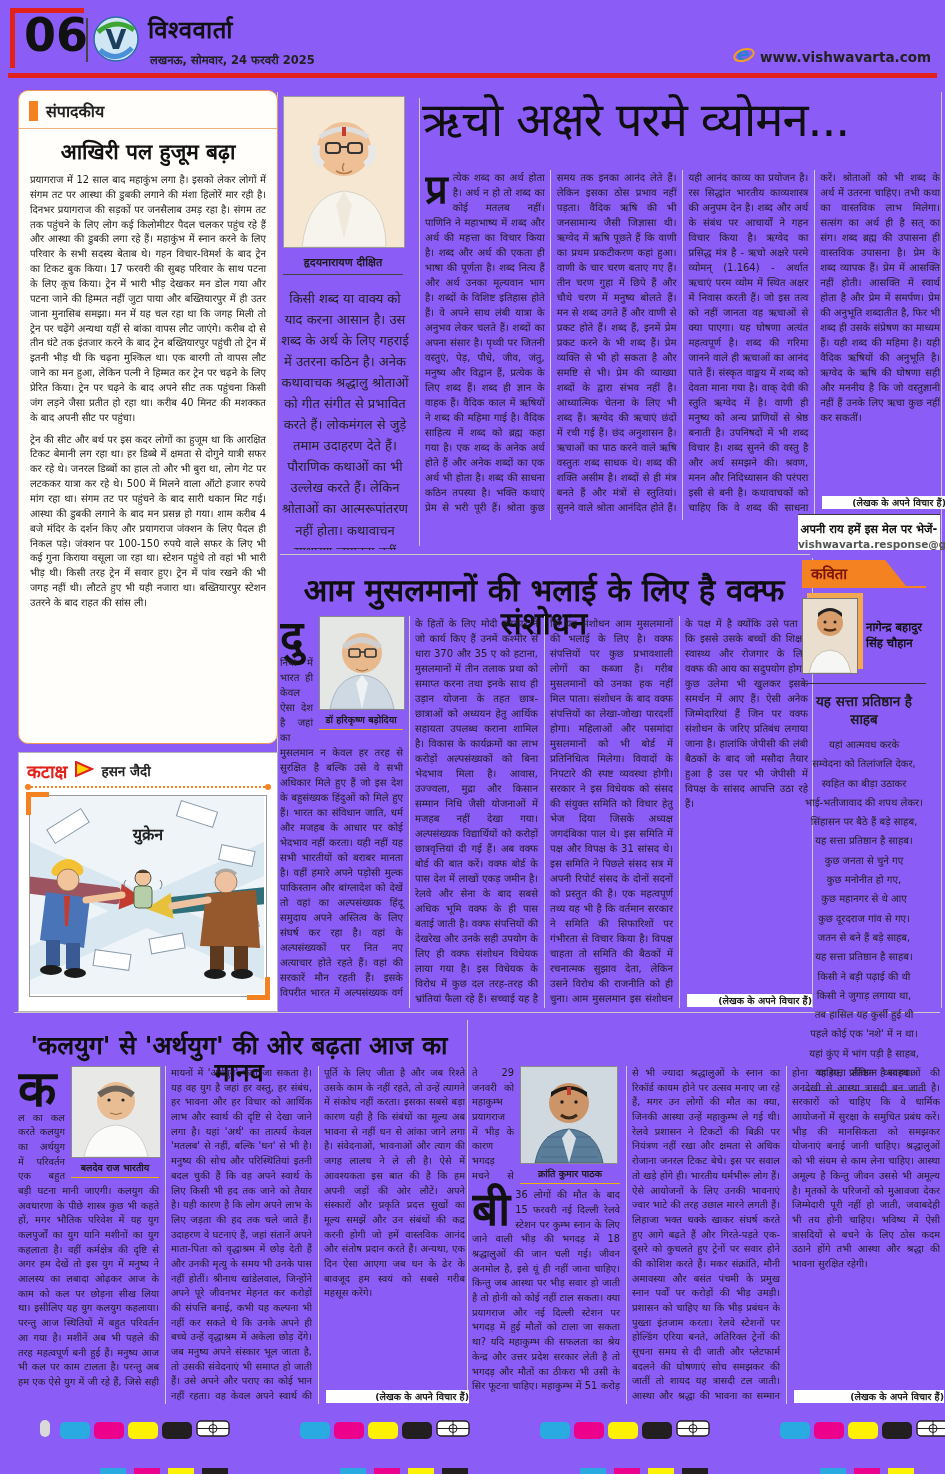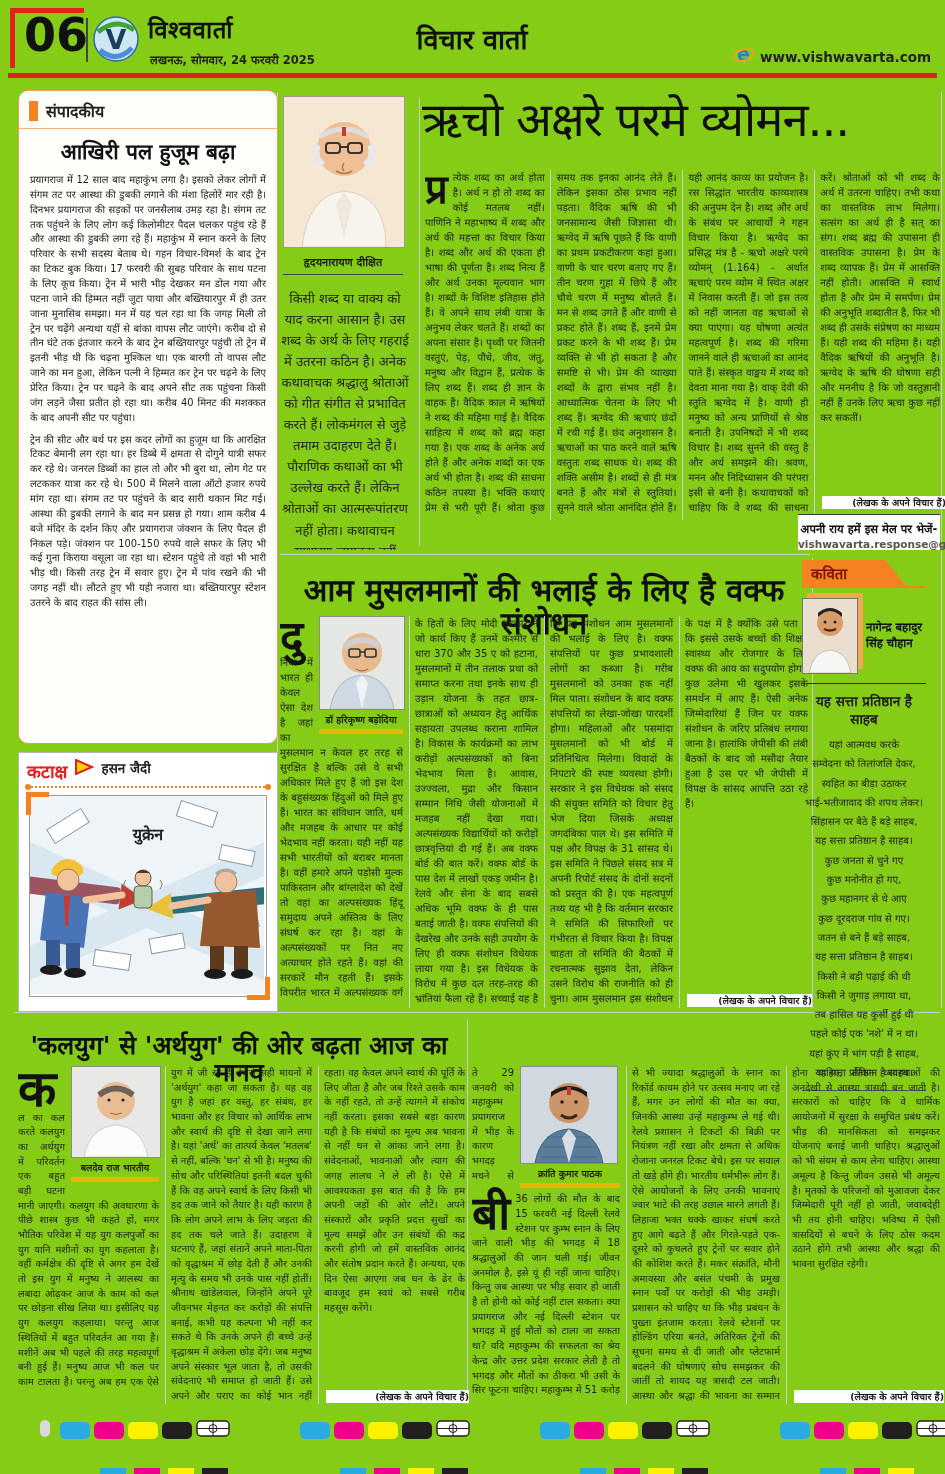--- a/index.html
+++ b/index.html
@@ -1,16 +1,16 @@
 <!DOCTYPE html>
 <html lang="hi"><head>
 <meta charset="utf-8">
 <style>
   html,body{margin:0;padding:0;background:#888;}
-  #page{position:relative;width:945px;height:1474px;background:#84cc16;margin:0 auto;
+  #page{position:relative;width:945px;height:1474px;background:#8b5cf6;margin:0 auto;
         font-family:"DejaVu Sans",sans-serif;color:#1c1c1c;overflow:hidden;}
   .abs{position:absolute;}
   .rule-v{position:absolute;width:1px;background:#c9c9c9;}
   .rule-h{position:absolute;height:1px;background:#c9c9c9;}
   
   .red{background:#e2211c;}
   .page-num{font-size:46px;font-weight:700;line-height:1;color:#111;}
   .masthead{font-size:24px;font-weight:800;color:#111;letter-spacing:.5px;}
   .dateline{font-size:11.5px;font-weight:600;color:#222;}
   .section-title{font-size:27px;font-weight:800;color:#111;text-align:center;}
@@ -18,21 +18,21 @@
   
   .edit-box{left:18px;top:90px;width:258px;height:652px;border:1.5px solid #f0975a;border-radius:10px;background:#fffefb;}
   .edit-head{display:flex;align-items:center;gap:8px;padding:9px 10px 6px 10px;border-bottom:1px solid #f0b27d;}
   .edit-sq{width:9px;height:20px;background:#f58220;}
   .edit-label{font-size:16px;font-weight:700;color:#222;}
   .edit-headline{font-size:21px;font-weight:800;text-align:center;margin:8px 6px 6px 6px;color:#111;}
   .edit-body{padding:2px 11px;height:530px;overflow:hidden;}
   .edit-body p{margin:0 0 7px 0;font-size:9.9px;line-height:1.5;text-align:justify;}
   
   .kat-box{left:18px;top:752px;width:258px;height:258px;border:1px solid #b5b5b5;background:#fff;}
-  .kat-head{display:flex;gap:7px;padding:6px 8px 3px 8px;}
+  .kat-head{display:flex;align-items:center;gap:7px;padding:6px 8px 3px 8px;}
   .kat-label{font-size:18px;font-weight:800;color:#e2211c;}
   .kat-artist{font-size:13.5px;font-weight:700;color:#222;}
   .kat-dots{margin:0 8px;border-bottom:2px dotted #f58220;position:relative;}
   .kat-dots:before,.kat-dots:after{content:"";position:absolute;top:-2px;width:6px;height:6px;border-radius:50%;background:#f58220;}
   .kat-dots:before{left:-2px;} .kat-dots:after{right:-2px;}
   .cartoon-wrap{position:relative;margin:7px 10px;width:236px;height:200px;border:1px solid #9a9a9a;}
   .corner{position:absolute;width:18px;height:18px;}
   .corner.tl{left:-4px;top:-4px;border-left:5px solid #f58220;border-top:5px solid #f58220;}
   .corner.br{right:-4px;bottom:-4px;border-right:5px solid #f58220;border-bottom:5px solid #f58220;}
   
@@ -45,21 +45,21 @@
   .cols4{column-count:4;} .cols3{column-count:3;}
   .dropcap{float:left;font-weight:800;color:#111;line-height:.85;padding:2px 5px 0 0;}
   .disc{position:absolute;background:#fefefc;font-size:9.5px;font-weight:700;text-align:right;padding-left:6px;}
   .feedback{position:absolute;border-top:1.5px solid #3a3a3a;text-align:center;padding-top:6px;background:#fefefc;}
   .feedback .f1{font-size:11.5px;font-weight:700;color:#111;}
   .feedback .f2{font-size:10.5px;font-weight:700;color:#555;margin-top:2px;}
   .art-headline{font-weight:800;color:#0f0f0f;text-align:center;line-height:1.08;margin-top:14px;}
   
   .auth{float:right;margin:0 0 4px 6px;text-align:center;}
   .auth .ph{border:1px solid #8a8a8a;display:block;}
-  .auth .nm{display:block;font-size:9.5px;font-weight:700;padding:3px 0 2px 0;border-bottom:5px solid #eab308;}
+  .auth .nm{display:block;font-size:9.5px;font-weight:700;padding:3px 0 2px 0;border-bottom:1px solid #eab308;}
   
   .poem-tab{position:relative;width:104px;height:26px;background:#f58220;clip-path:polygon(0 0,80% 0,100% 100%,0 100%);
             display:flex;align-items:center;}
   .poem-tab span{font-size:15px;font-weight:800;color:#7a1508;padding-left:9px;}
   .poem-tab-rule{height:2px;background:#f58220;width:124px;margin-top:0px;}
   .poem-auth-row{display:flex;gap:8px;margin-top:10px;align-items:center;}
   .poem-photo{width:54px;height:74px;border:1px solid #777;background:#eadfce;box-shadow:5px -5px 0 0 #f2a851;flex:0 0 auto;}
   .poem-auth-name{font-size:11.5px;font-weight:700;line-height:1.35;color:#111;}
   .poem-title{font-size:13.5px;font-weight:800;text-align:center;margin:9px 0 7px 0;border-top:1.5px solid #333;padding-top:8px;}
   .poem-line{font-size:10px;line-height:1.93;text-align:center;color:#222;}
@@ -84,21 +84,20 @@
     <svg width="48" height="48" viewBox="0 0 48 48">
       <circle cx="24" cy="24" r="22" fill="#cfe6f5" stroke="#2e6da8" stroke-width="1.5"></circle>
       <path d="M6,17 Q24,2 42,15" stroke="#3fa535" stroke-width="5" fill="none"></path>
       <path d="M8,35 Q24,49 40,33" stroke="#4a90d9" stroke-width="5" fill="none"></path>
       <text x="24" y="34" font-size="27" font-weight="bold" fill="#1c3f5e" text-anchor="middle" font-family="DejaVu Sans, sans-serif">V</text>
     </svg>
   </div>
   <div class="abs masthead" style="left:148px;top:12px;">विश्ववार्ता</div>
   <div class="abs dateline" style="left:150px;top:52px;">लखनऊ,   सोमवार, 24 फरवरी 2025</div>
 
-  <div class="abs section-title" style="left:382px;top:20px;width:180px;">विचार वार्ता</div>
 
   <div class="abs website" style="right:14px;top:44px;">
     <span>
       <svg width="22" height="22" viewBox="0 0 22 22">
         <text x="4" y="17" font-size="19" font-weight="bold" fill="#2a7fd4" font-family="DejaVu Sans, sans-serif">e</text>
         <ellipse cx="11" cy="11" rx="10" ry="5.5" fill="none" stroke="#f0a024" stroke-width="2" transform="rotate(-18 11 11)"></ellipse>
       </svg>
     </span>
     <span>www.vishwavarta.com</span>
   </div>

